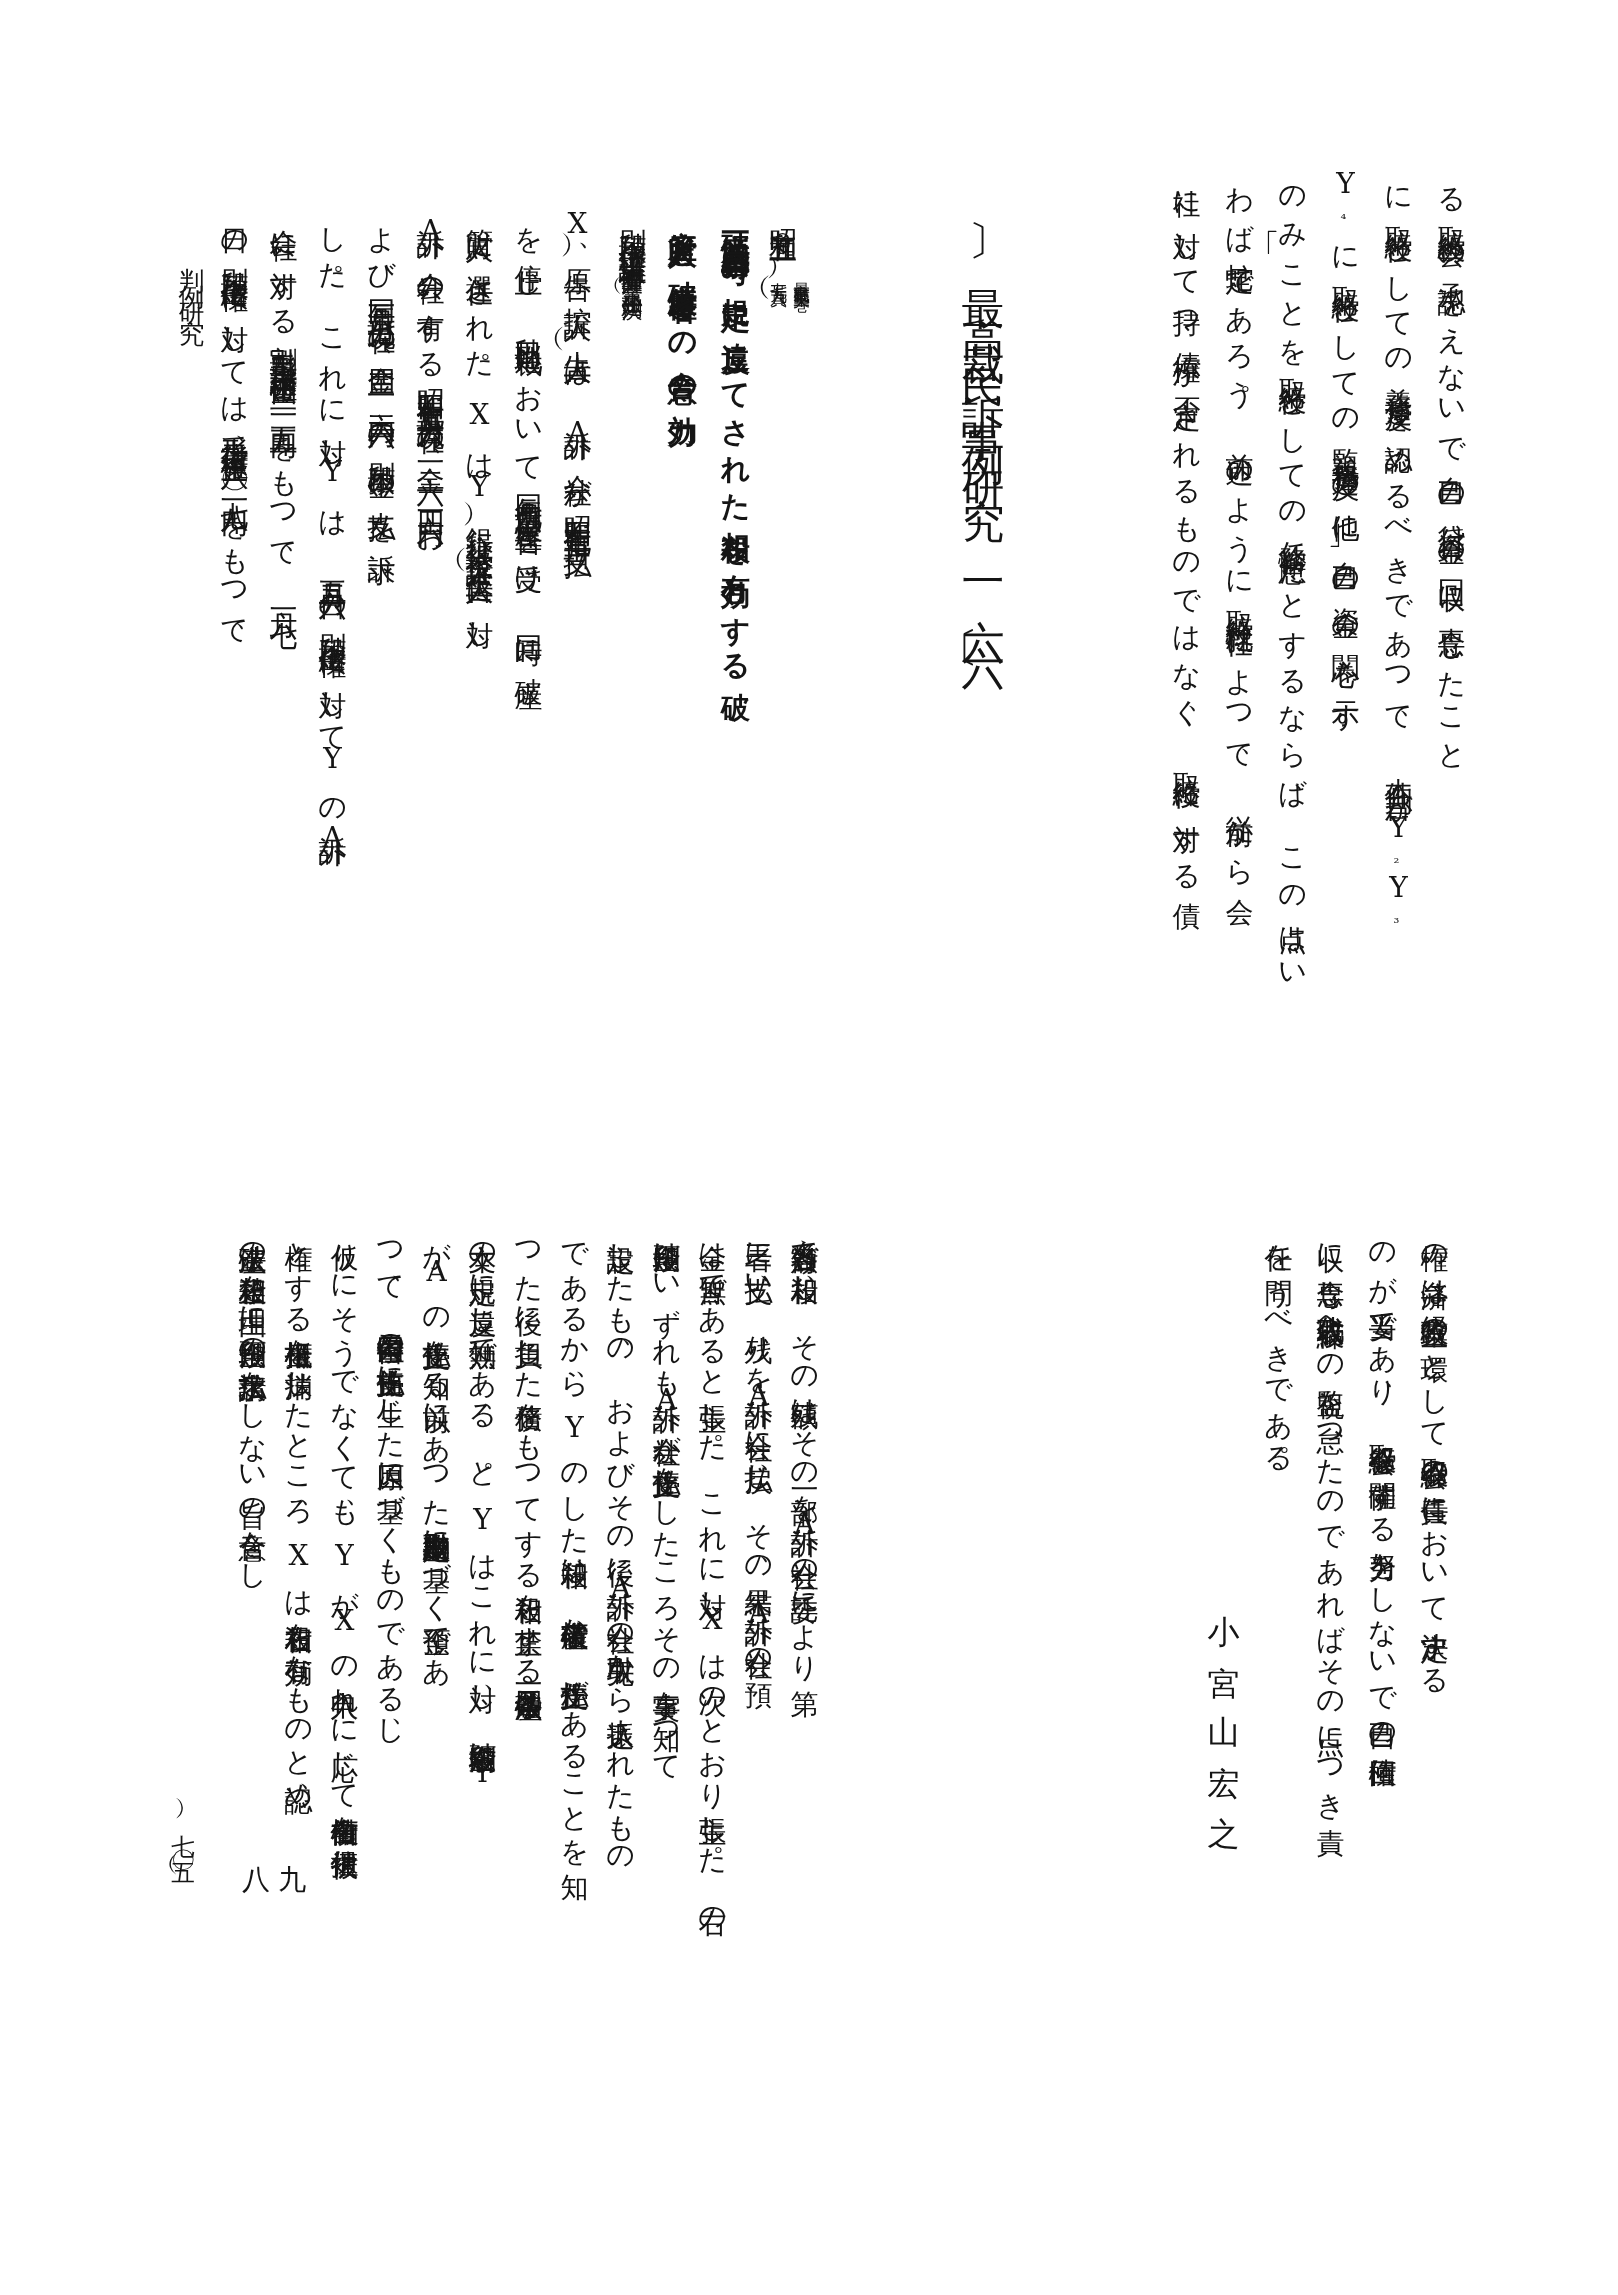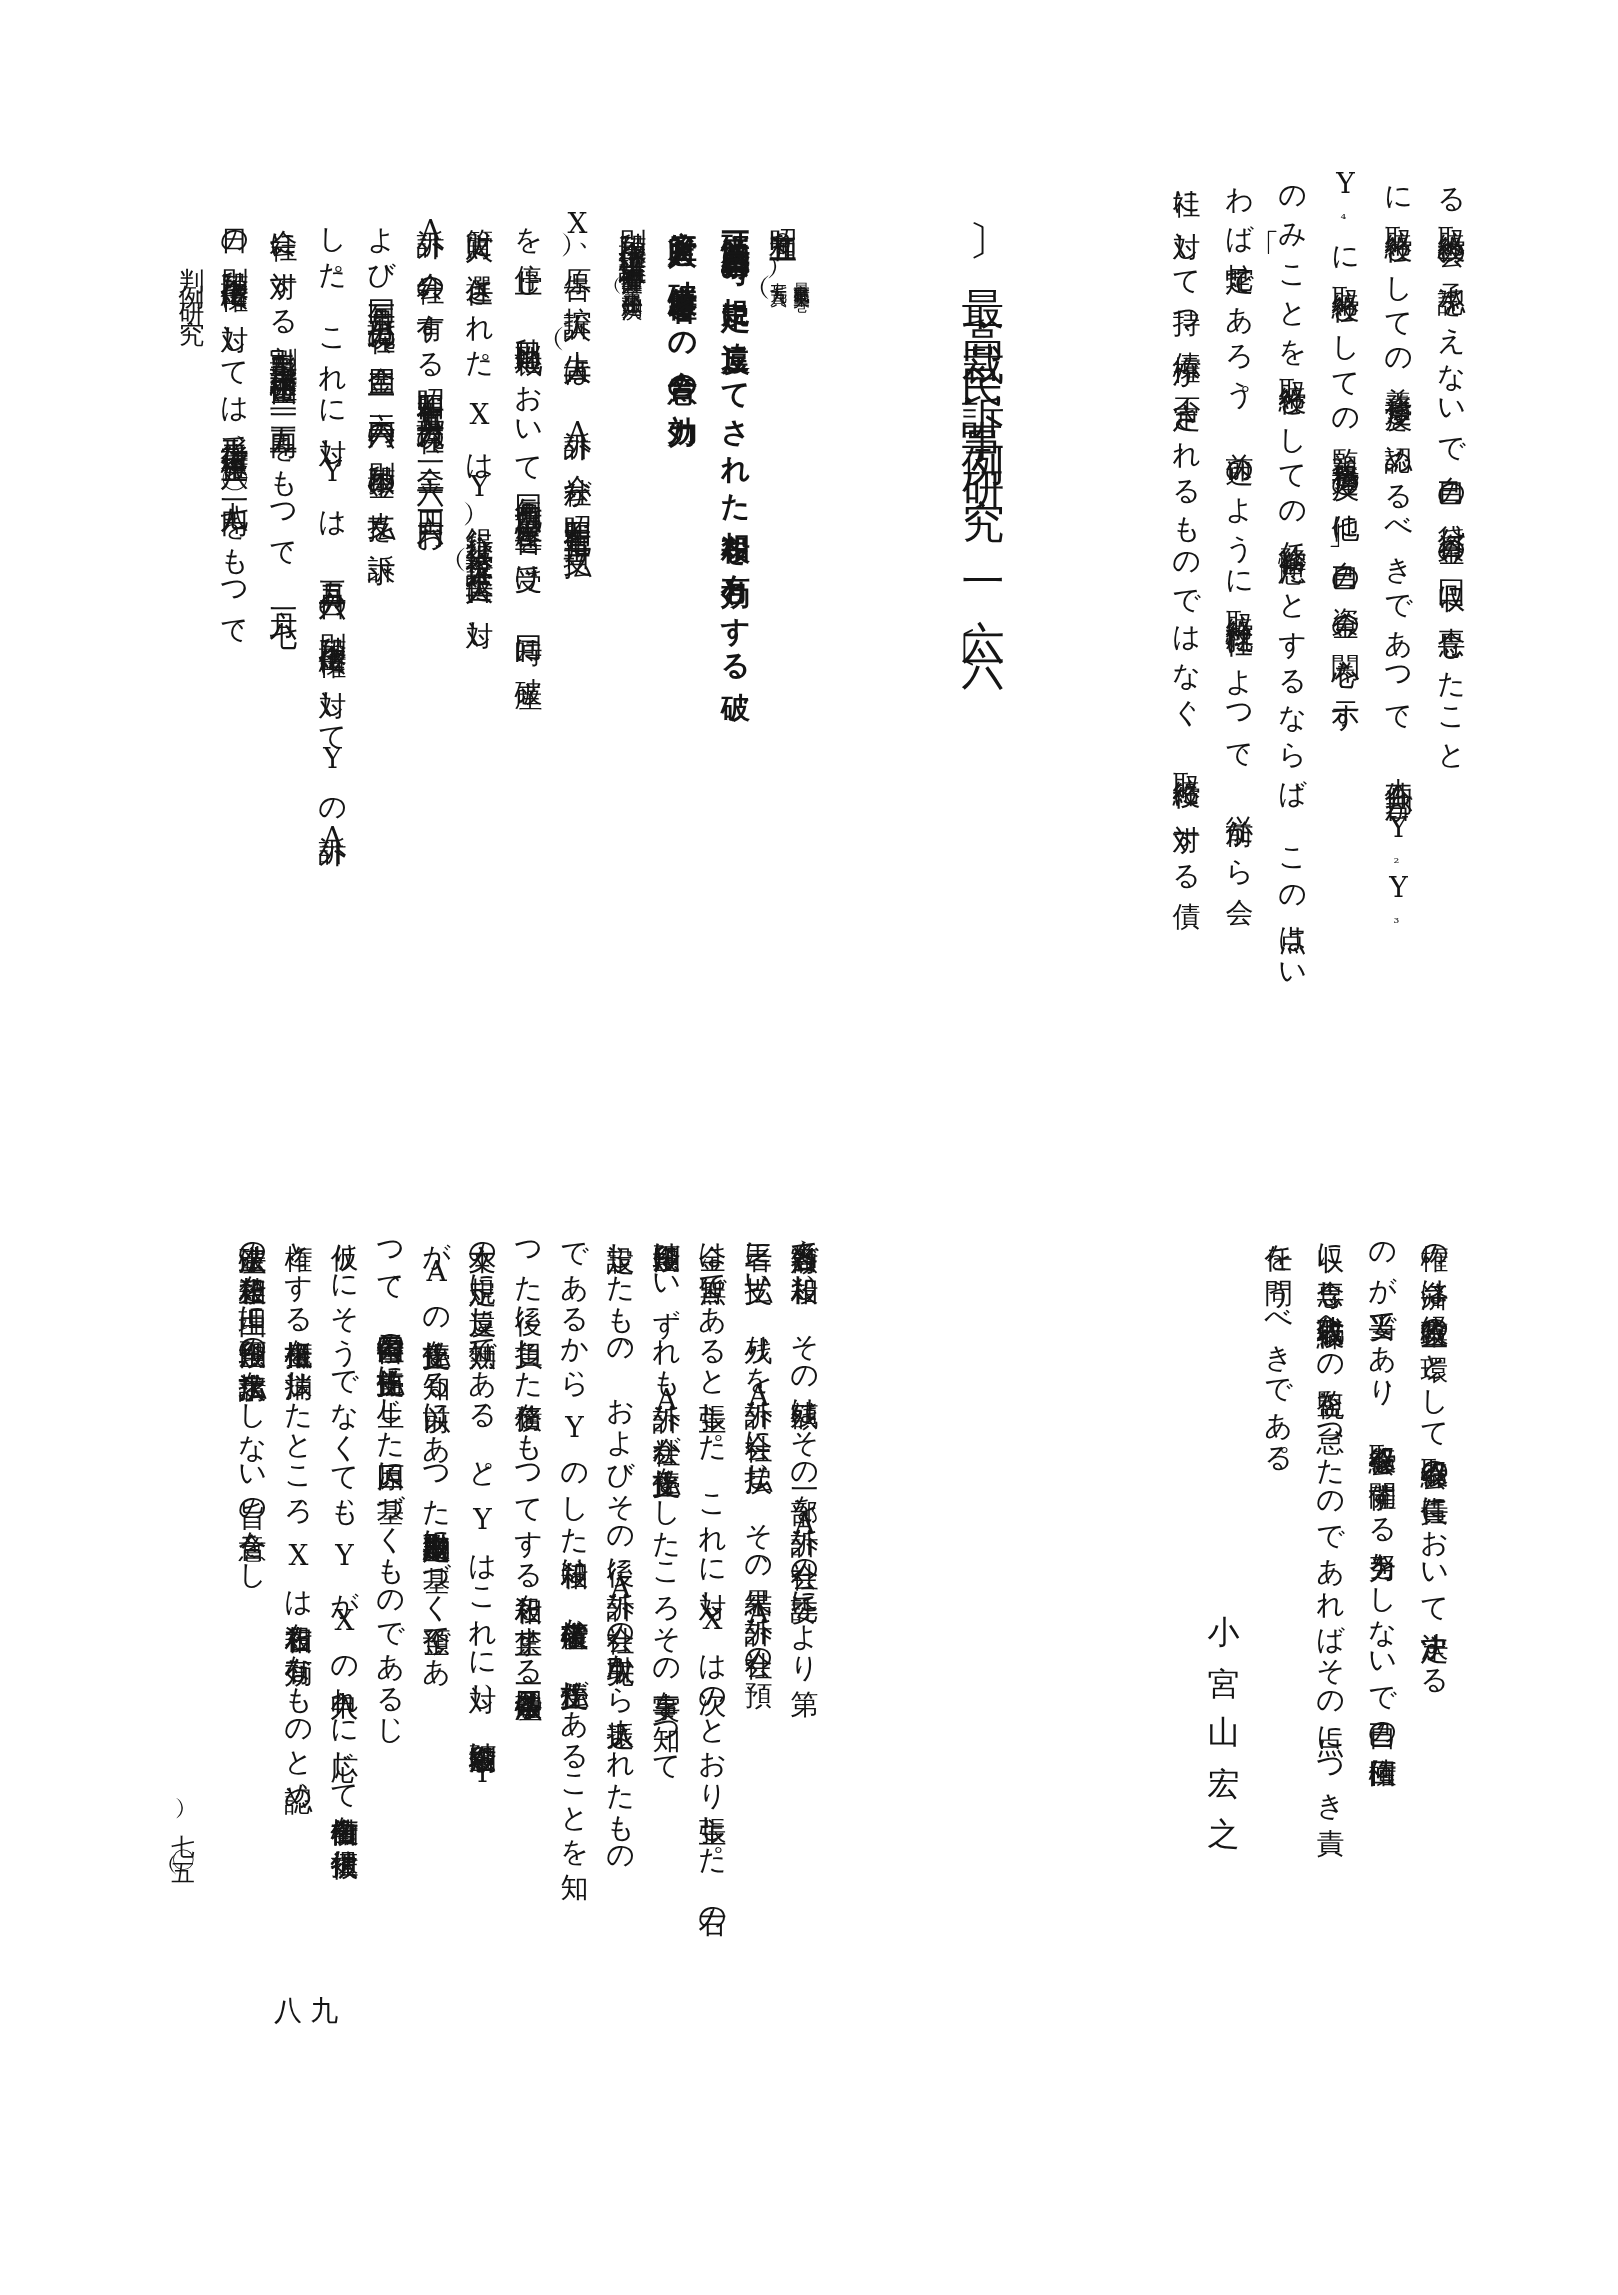--- a/index.html
+++ b/index.html
@@ -48,21 +48,21 @@
   #case-name .cc{font-size:21px;letter-spacing:2.1px;}
 
   #body-top{left:212px;top:207px;width:390px;height:1020px;font-size:28px;}
   #body-top .col{line-height:49px;letter-spacing:3.5px;}
 
   #body-bottom{left:226px;top:1223px;width:601px;height:902px;font-size:28px;}
   #body-bottom .col{line-height:46px;letter-spacing:0px;}
 
   #margin-label{left:168px;top:247px;width:42px;height:292px;font-size:26px;letter-spacing:17.4px;}
 
-  #footer-page{position:absolute;left:242px;top:1992px;font-size:28px;letter-spacing:8.3px;margin-left:32px;}
+  #footer-page{position:absolute;left:242px;top:1861px;font-size:28px;letter-spacing:8.3px;}
   #footer-vol{left:157px;top:1802px;width:42px;height:222px;font-size:23.6px;letter-spacing:14px;}
 </style>
 </head>
 <body>
 
 <div id="page">
 
   <section id="prev-top" class="vblock">
       <div class="col">る取締役会の承認をえないで自己の貸付資金の回収に専念したこと</div>
       <div class="col">に取締役としての義務違反を認めるべきであつて<span class="pu">、</span>本件判旨がY<span class="sub">₂</span>Y<span class="sub">₃</span></div>

